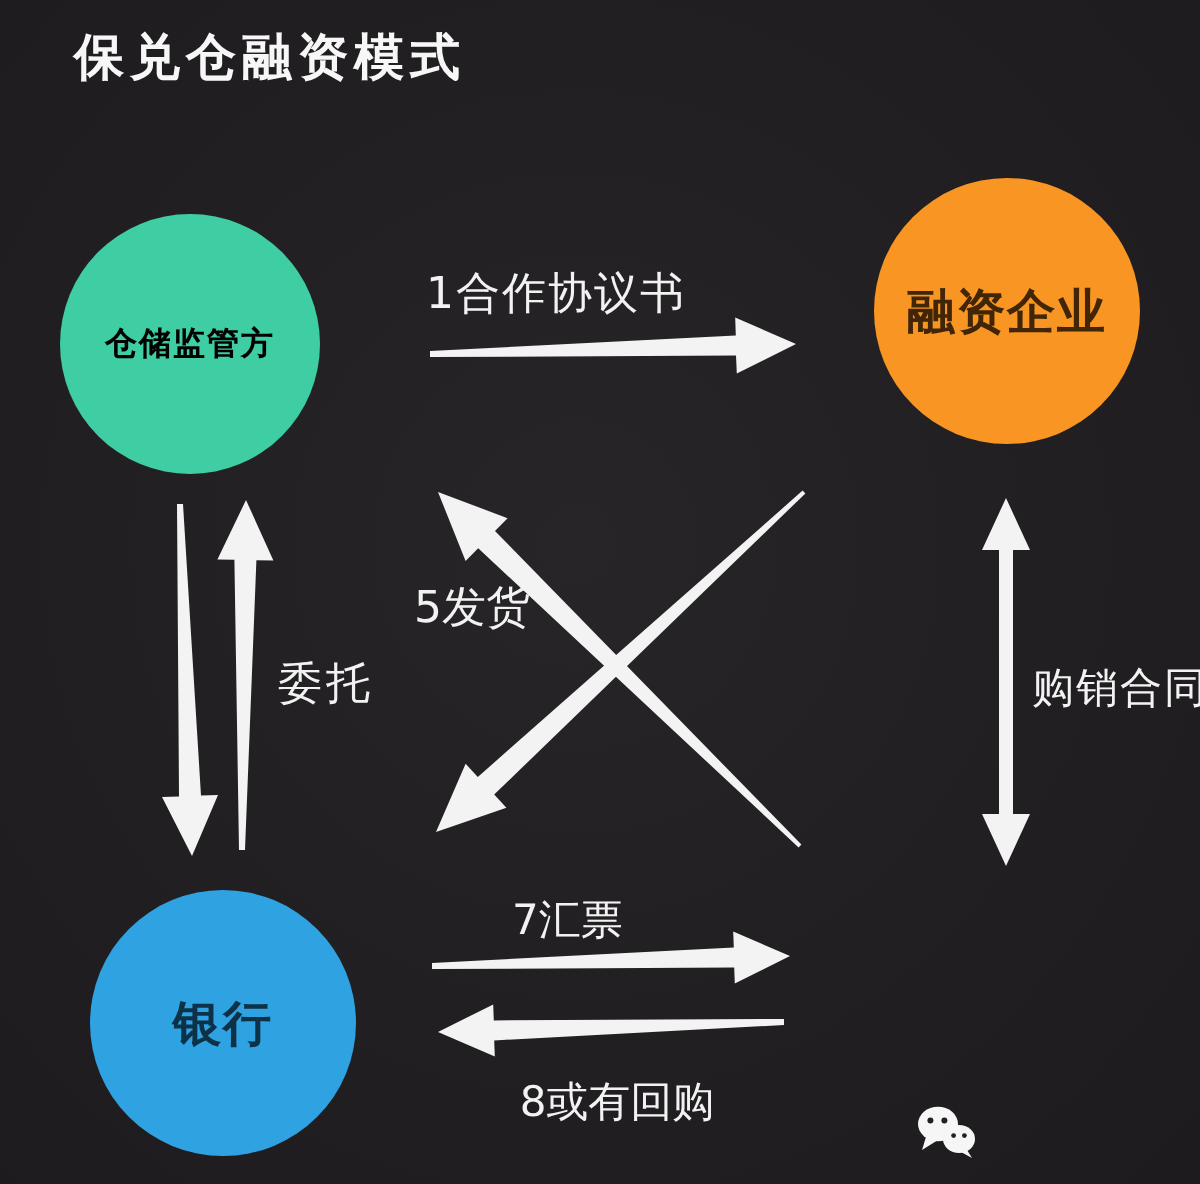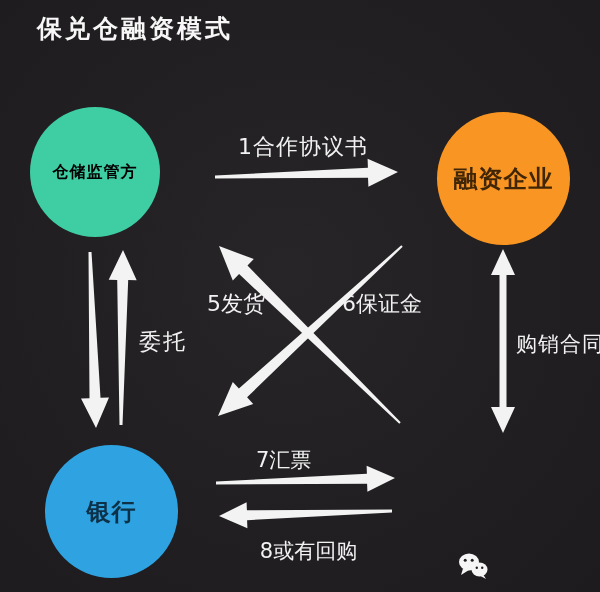--- a/index.html
+++ b/index.html
@@ -11,27 +11,27 @@
   .title{
     position:absolute;left:37px;top:12px;
     font-size:25px;font-weight:bold;letter-spacing:3px;color:#f7f7f7;
   }
   .node{
     position:absolute;border-radius:50%;
     display:flex;align-items:center;justify-content:center;
     font-weight:600;letter-spacing:1px;
   }
   .node-warehouse{left:30px;top:107px;width:130px;height:130px;font-size:16px;color:#000000;}
-  .node-financer{left:437px;top:112px;width:133px;height:133px;font-size:24px;color:#402606;}
+  .node-financer{left:437px;top:89px;width:133px;height:133px;font-size:24px;color:#402606;}
   .node-bank{left:45px;top:445px;width:133px;height:133px;font-size:24px;color:#0d3147;}
   .node-supplier{left:434px;top:445px;width:134px;height:133px;font-size:22px;color:#2e3305;}
   .arrows{position:absolute;left:0;top:0;pointer-events:none;}
   .arrows polygon{fill:#f3f3f3;}
   .lbl{position:absolute;color:#f2f2f2;white-space:nowrap;}
-  .lbl-coop{left:213px;top:132px;width:180px;text-align:center;font-size:22px;letter-spacing:1px;}
+  .lbl-coop{left:213px;top:132px;width:180px;font-size:22px;letter-spacing:1px;}
   .lbl-entrusted{left:36px;top:327px;font-size:22px;letter-spacing:2px;}
   .lbl-entrust{left:139px;top:327px;font-size:22px;letter-spacing:2px;}
   .lbl-purchase{left:516px;top:330px;font-size:21px;letter-spacing:1px;}
   .lbl-ship{left:207px;top:289px;font-size:22px;}
   .lbl-deposit{left:342px;top:289px;font-size:22px;}
   .lbl-draft{left:256px;top:446px;width:104px;font-size:21px;}
   .lbl-repurchase{left:231px;top:537px;width:155px;text-align:center;font-size:21px;}
   .watermark{position:absolute;left:458px;top:552px;display:flex;align-items:center;}
   .wm-text{margin-left:5px;font-size:19px;color:#fbfbfb;letter-spacing:1px;}
 </style>
@@ -54,21 +54,20 @@
     <polygon points="400.7,422.3 247.5,265.5 253.8,259.1 219,246 232.8,280.5 239.1,274.1 399.3,423.7"></polygon>
     <polygon points="401.3,245.3 238.9,388.5 232.8,381.9 218,416 253.2,403.9 247.1,397.3 402.7,246.7"></polygon>
     <polygon points="216,484.5 367.1,483.8 367.4,491.8 395,478 366.6,465.8 366.9,473.8 216,481.5"></polygon>
     <polygon points="392,509.5 246.9,510.2 246.6,502.2 219,516 247.4,528.2 247.1,520.2 392,512.5"></polygon>
   </svg>
 
   <div class="lbl lbl-coop">1合作协议书</div>
   <div class="lbl lbl-entrust">委托</div>
   <div class="lbl lbl-purchase">购销合同</div>
   <div class="lbl lbl-ship">5发货</div>
-  <div class="lbl lbl-deposit">6保证金</div>
   <div class="lbl lbl-draft">7汇票</div>
   <div class="lbl lbl-repurchase">8或有回购</div>
 
   <div class="watermark">
     <svg width="30" height="27" viewBox="0 0 30 27">
       <ellipse cx="11" cy="10" rx="10" ry="8.6" fill="#f6f6f6"></ellipse>
       <polygon points="5,16.5 3,23 11,18" fill="#f6f6f6"></polygon>
       <circle cx="7.2" cy="8.2" r="1.5" fill="#211f21"></circle>
       <circle cx="14.2" cy="8.2" r="1.5" fill="#211f21"></circle>
       <ellipse cx="21.5" cy="17.5" rx="8" ry="7" fill="#f6f6f6"></ellipse>

